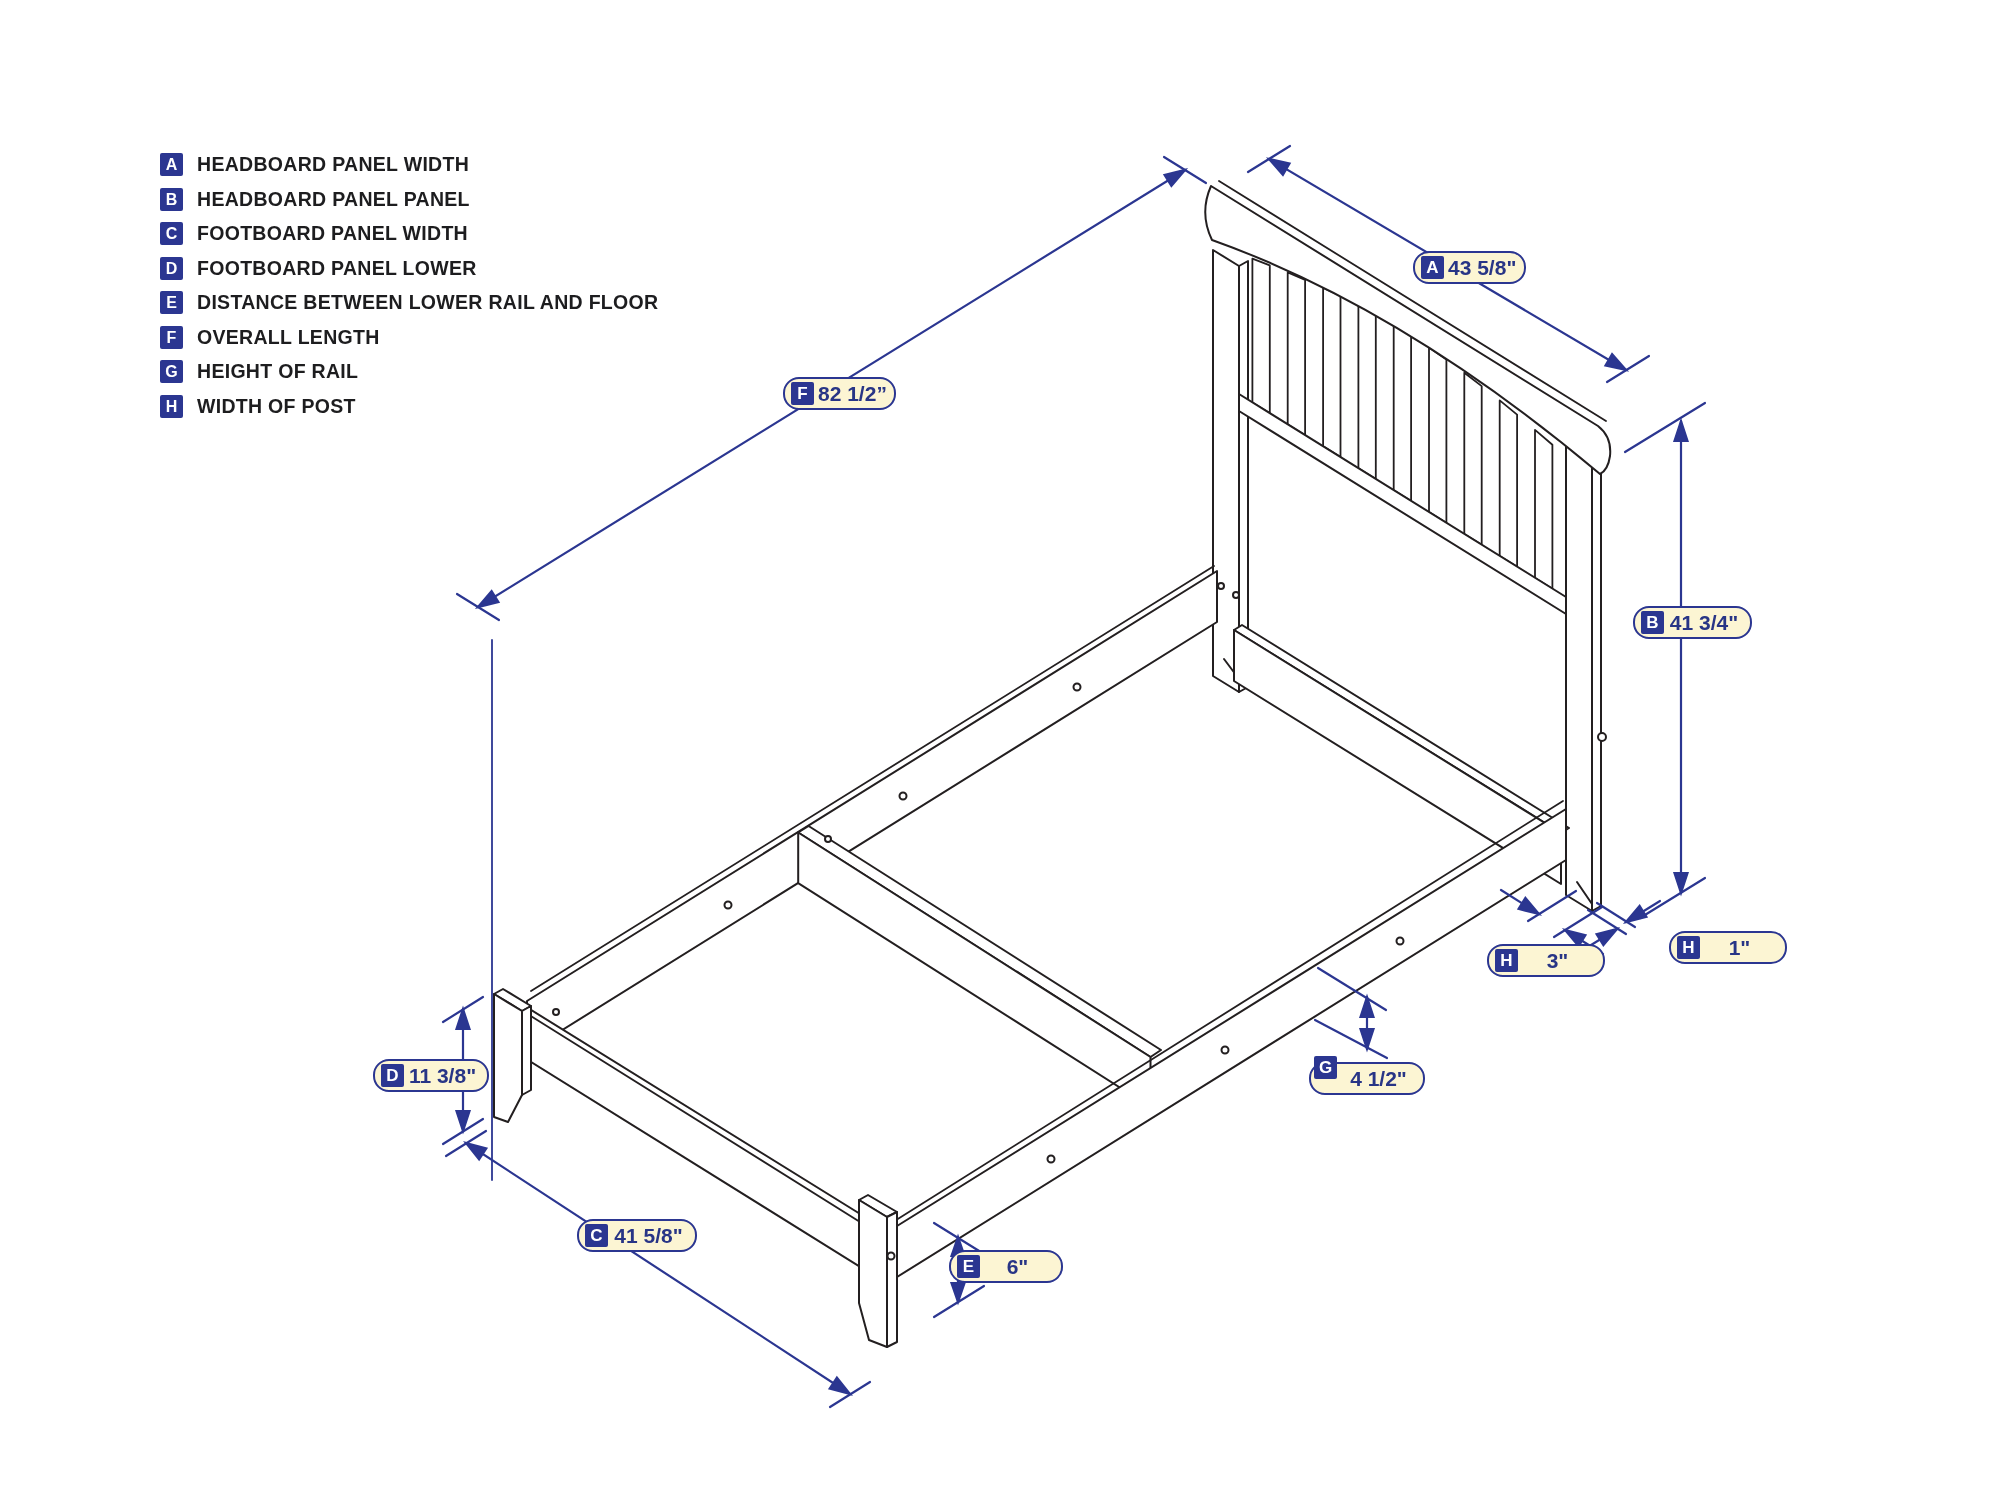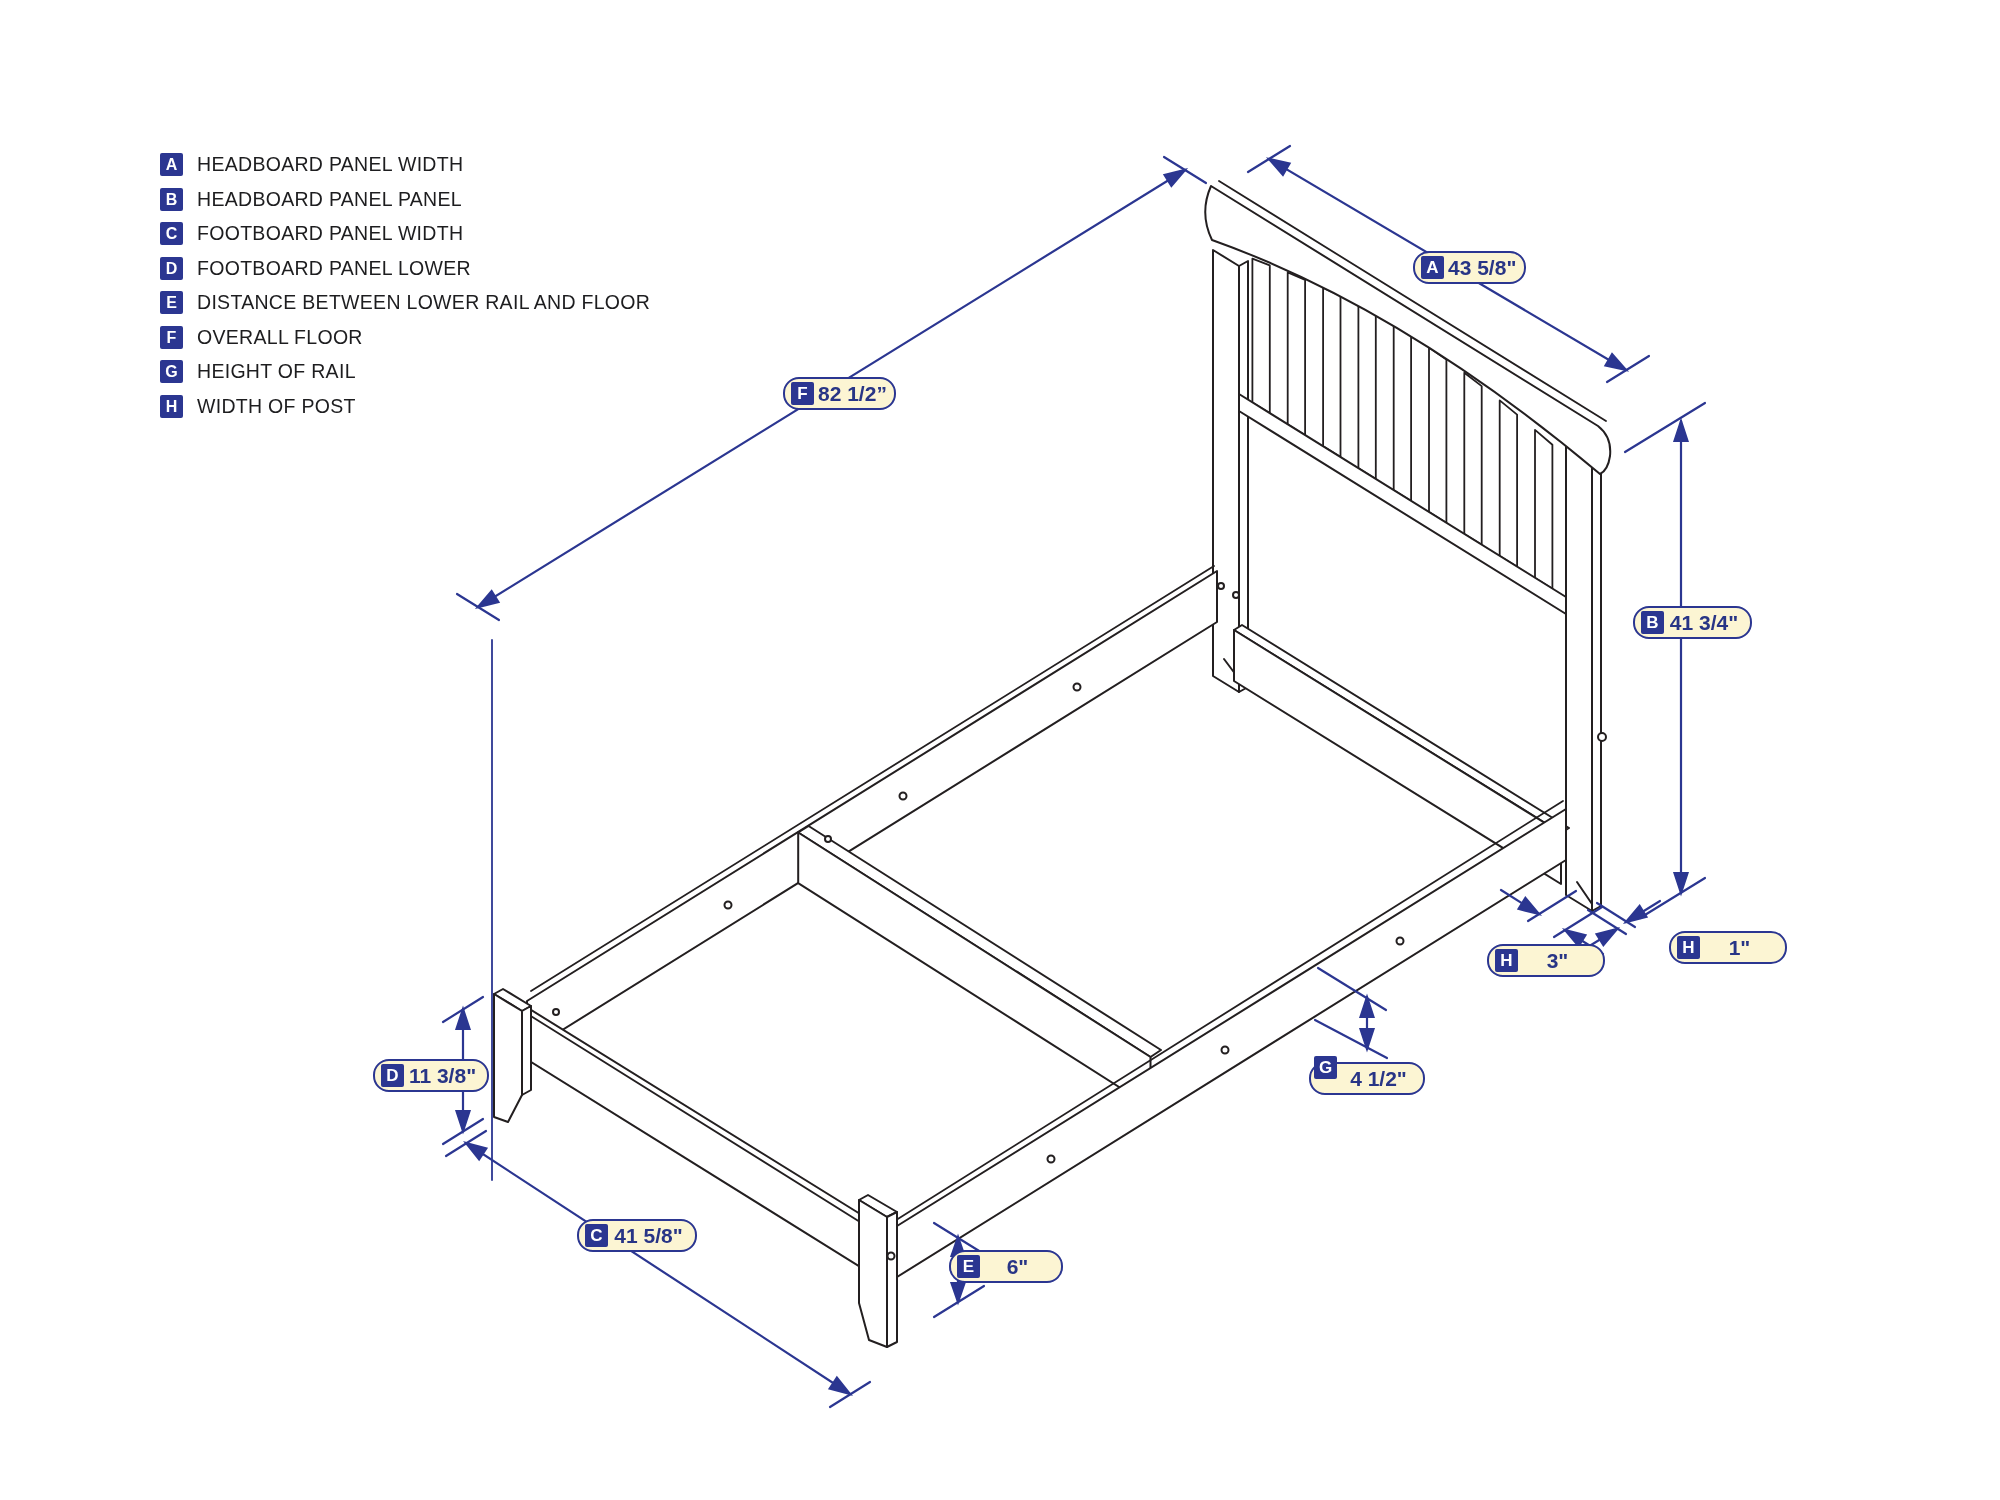--- a/index.html
+++ b/index.html
@@ -6,21 +6,21 @@
   .stage{position:relative;width:2000px;height:1500px;background:#ffffff;overflow:hidden;
          font-family:"Liberation Sans","DejaVu Sans",sans-serif;}
   .stage svg{position:absolute;left:0;top:0;}
 
   
   .legend{position:absolute;left:0;top:0;width:800px;height:450px;}
   .lrow{position:absolute;left:160px;display:flex;align-items:center;gap:14px;}
   .lsq{width:23px;height:23px;background:#2b3691;color:#ffffff;border-radius:2px;
        display:flex;align-items:center;justify-content:center;
        font-size:16px;font-weight:bold;flex:0 0 auto;}
-  .ltxt{font-size:19.5px;font-weight:normal;color:#1d1d1f;letter-spacing:.3px;white-space:nowrap;}
+  .ltxt{font-size:19.5px;font-weight:bold;color:#1d1d1f;letter-spacing:.3px;white-space:nowrap;}
 
   
   .pill{position:absolute;display:flex;align-items:center;box-sizing:border-box;
         background:#fcf5d3;border:2.5px solid #2b3691;border-radius:16px;
         height:33px;padding:0 6px;}
   .pill .sq{width:23px;height:23px;background:#2b3691;color:#fff;border-radius:2px;
         display:flex;align-items:center;justify-content:center;
         font-size:17px;font-weight:bold;flex:0 0 auto;}
   .pill .val{flex:1;text-align:center;color:#283586;font-size:21px;font-weight:600;
         white-space:nowrap;padding:0 4px;}
@@ -206,21 +206,21 @@
     <div class="lrow" style="top:257px">
       <span class="lsq">D</span>
       <span class="ltxt">FOOTBOARD PANEL LOWER</span>
     </div>
     <div class="lrow" style="top:291px">
       <span class="lsq">E</span>
       <span class="ltxt">DISTANCE BETWEEN LOWER RAIL AND FLOOR</span>
     </div>
     <div class="lrow" style="top:326px">
       <span class="lsq">F</span>
-      <span class="ltxt">OVERALL FLOOR</span>
+      <span class="ltxt">OVERALL LENGTH</span>
     </div>
     <div class="lrow" style="top:360px">
       <span class="lsq">G</span>
       <span class="ltxt">HEIGHT OF RAIL</span>
     </div>
     <div class="lrow" style="top:395px">
       <span class="lsq">H</span>
       <span class="ltxt">WIDTH OF POST</span>
     </div>
   </div>

